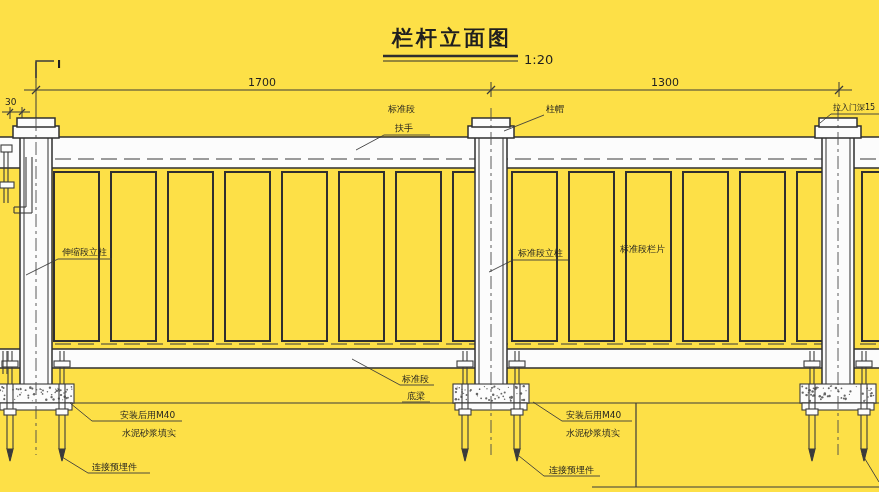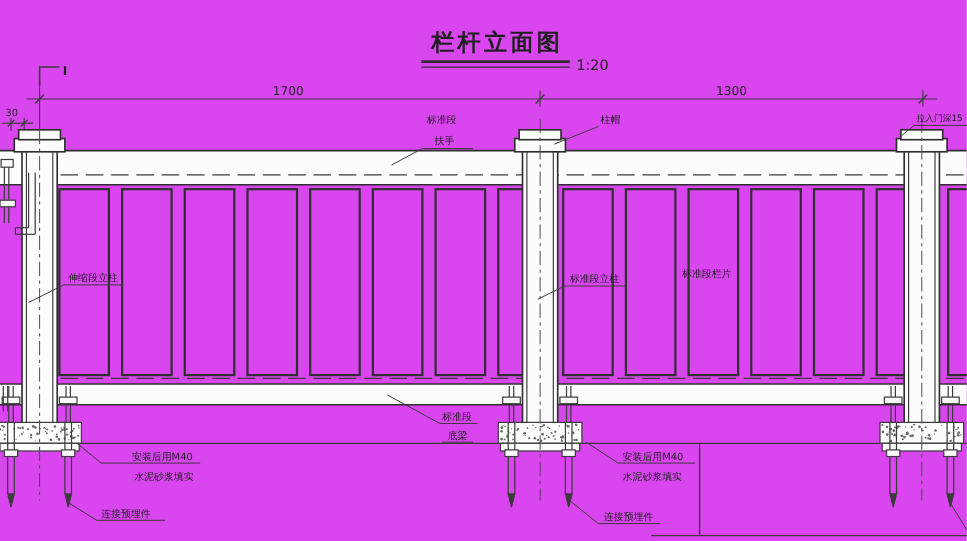--- a/index.html
+++ b/index.html
@@ -1,17 +1,17 @@
 <!DOCTYPE html>
 <html><head>
 <meta charset="utf-8">
 <style>
   html,body{margin:0;padding:0;background:#e8e8e8;}
   .canvas{
-    position:relative;width:879px;height:492px;background:#d946ef;
+    position:relative;width:879px;height:492px;background:#fde047;
     font-family:"DejaVu Sans",sans-serif;overflow:hidden;
   }
   svg{display:block;}
   text{fill:#1f1f1f;}
   .t-title{font-size:21px;letter-spacing:3px;font-weight:bold;}
   .t-scale{font-size:13px;}
   .t-dim{font-size:11px;}
   .t-dim-sm{font-size:9px;}
   .t-sec{font-size:11px;font-weight:bold;}
   .lbl{font-size:9px;}

